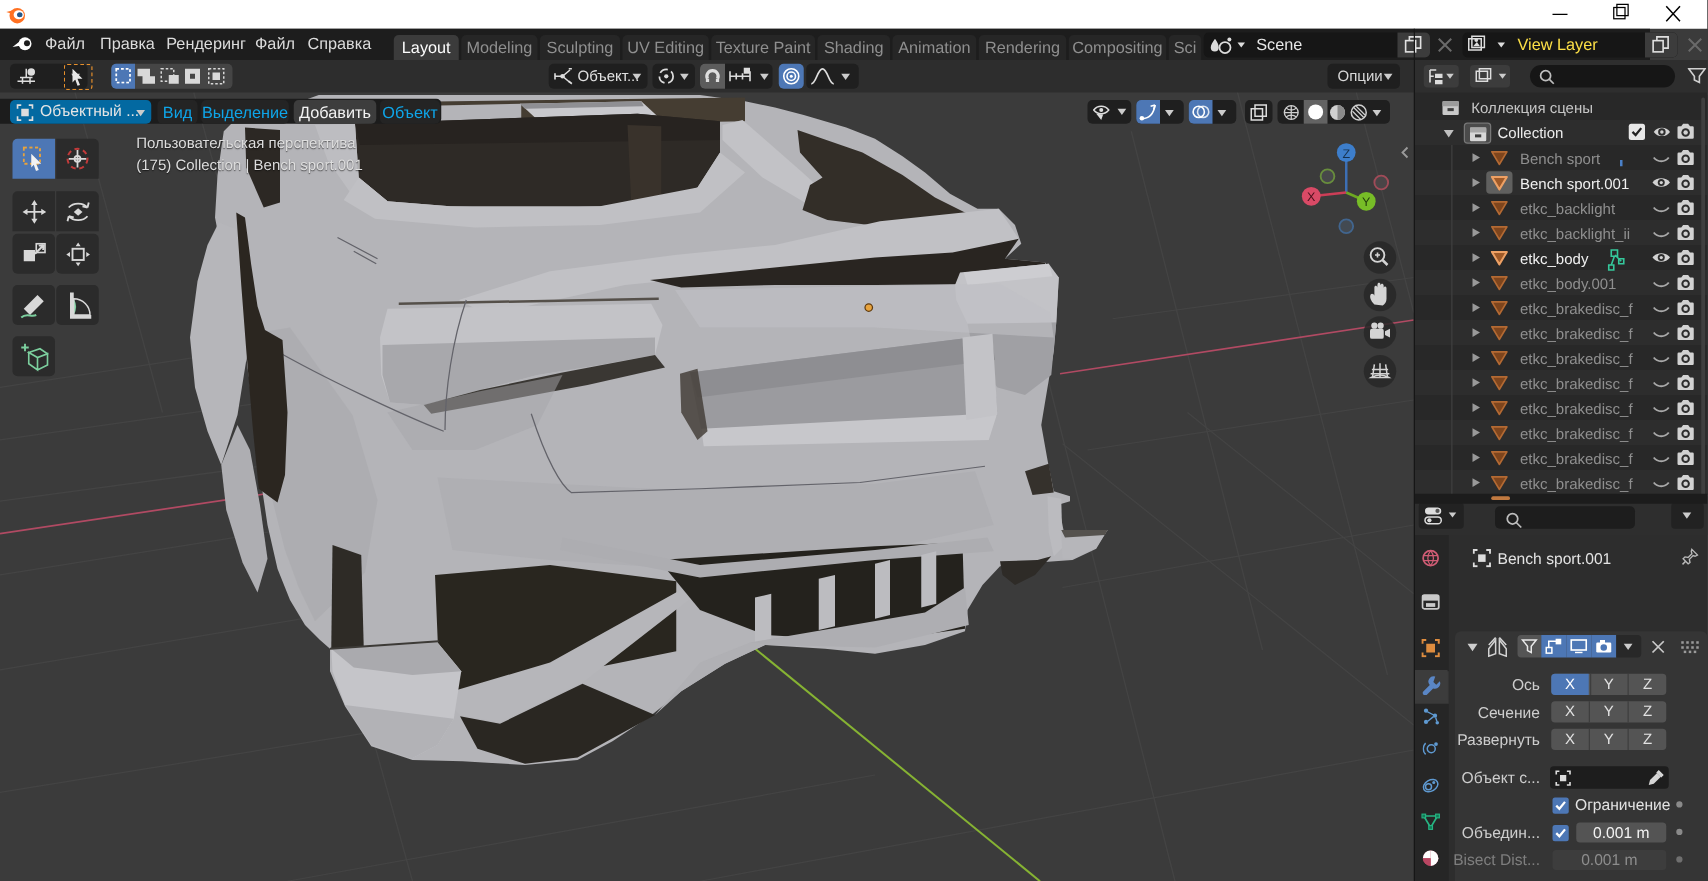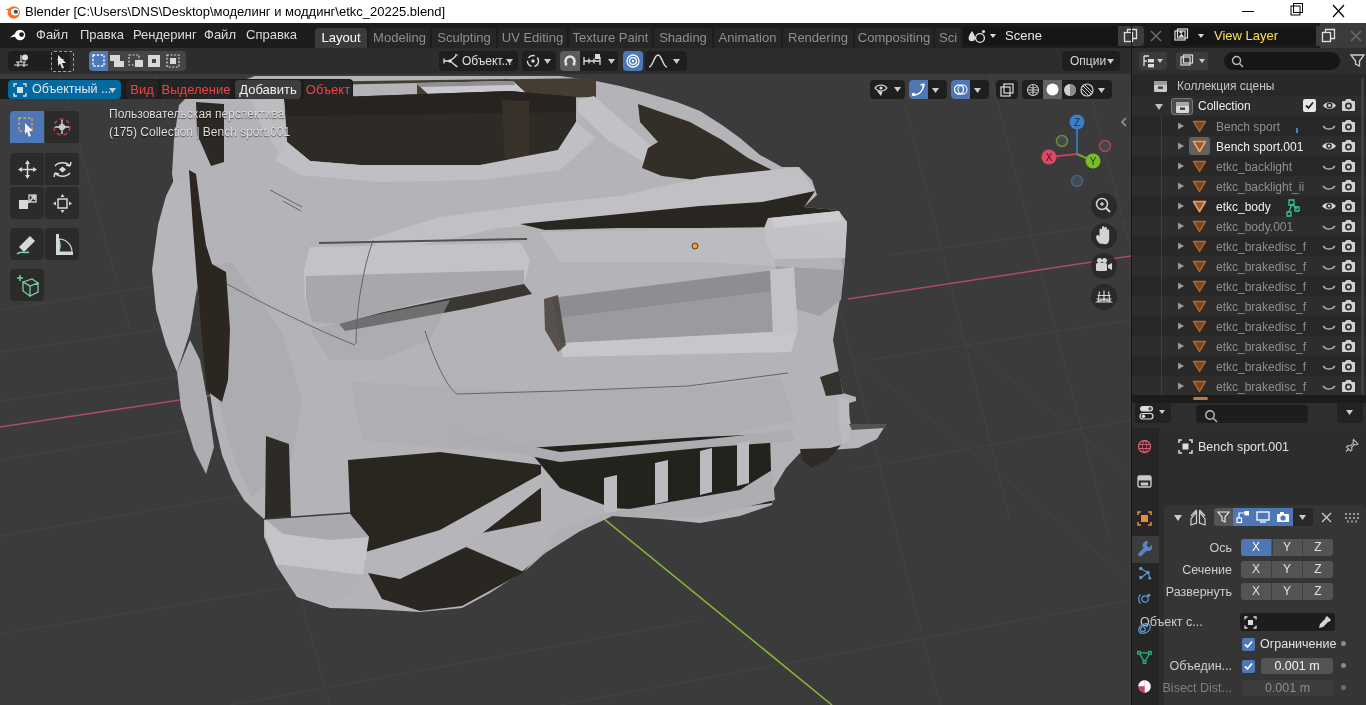--- a/index.html
+++ b/index.html
@@ -10,33 +10,32 @@
 .tab{position:absolute;top:5px;height:20px;line-height:20px;font-size:13px;color:#8f8f8f;text-align:center;background:#262626;border-radius:4px 4px 0 0}
 .tab.active{background:#3b3b3b;color:#fdfdfd}
 .vbtn{position:absolute;border-radius:4px;background:#1f1f1f}
 #outliner{left:1132px;top:48px;width:234px;height:348px;background:#282828}
 #props{left:1132px;top:397px;width:234px;height:308px;background:#2d2d2d}
 .row{position:absolute;left:0;width:234px;height:20px}
 .orow{font-size:12px;color:#9c9c9c;line-height:20px}
 svg{display:block}
 #vp{left:0;top:74px}
 .vptext{position:absolute;color:#dedede;font-size:12px;text-shadow:0 1px 1px rgba(0,0,0,.6)}
-.hdrbtn{position:absolute;top:80px;height:19px;border-radius:4px;background:#242424;color:#ef4444;font-size:13px;line-height:19px;text-align:center}
+.hdrbtn{position:absolute;top:80px;height:19px;border-radius:4px;background:#242424;color:#0ea5e9;font-size:13px;line-height:19px;text-align:center}
 .toolcell{position:absolute;width:34px;height:32px;background:#2b2b2b;border-radius:4px}
 </style></head>
 <body>
 
 <div class="abs" id="titlebar">
   <svg class="abs" style="left:4px;top:3px" width="17" height="17" viewBox="0 0 17 17">
     <path d="M1 6.5 L9 4.5 L7.5 8.5 Z" fill="#ff7021"></path>
     <circle cx="9.8" cy="9.5" r="6.2" fill="#ff7021"></circle>
     <ellipse cx="11" cy="8.8" rx="4.1" ry="3.6" fill="#fff"></ellipse>
     <ellipse cx="11.8" cy="8.8" rx="2.2" ry="2" fill="#265787"></ellipse>
   </svg>
-  <span class="abs" style="left:25px;top:4px">Blender [C:\Users\DNS\Desktop\моделинг и моддинг\etkc_20225.blend]</span>
   <svg class="abs" style="left:1236px;top:0" width="130" height="23" viewBox="0 0 130 23">
     <line x1="6" y1="11.5" x2="18" y2="11.5" stroke="#000" stroke-width="1"></line>
     <rect x="55" y="6" width="9" height="9" fill="none" stroke="#000" stroke-width="1"></rect>
     <rect x="57.5" y="3.5" width="9" height="9" fill="none" stroke="#000" stroke-width="1"></rect>
     <path d="M97 5 L108 17 M108 5 L97 17" stroke="#000" stroke-width="1.2"></path>
   </svg>
 </div>
 
 <div class="abs" id="topbar">
   <svg class="abs" style="left:9px;top:3px" width="20" height="18" viewBox="0 0 20 18">
@@ -787,21 +786,21 @@
   <span class="abs" style="left:31px;width:30px;color:#e2e2e2;font-size:12px;text-align:center;line-height:17px">Y</span>
   <span class="abs" style="left:62px;width:30px;color:#e2e2e2;font-size:12px;text-align:center;line-height:17px">Z</span>
   <div class="abs" style="left:30px;top:0;width:1px;height:17px;background:#3e3e3e"></div>
   <div class="abs" style="left:61px;top:0;width:1px;height:17px;background:#3e3e3e"></div>
 </div>
 <div class="abs" style="left:1272px;top:539px;width:1px;height:17px;background:#3e3e3e"></div>
 <div class="abs" style="left:1302px;top:539px;width:1px;height:17px;background:#3e3e3e"></div>
 <span class="abs" style="left:1150px;top:541px;width:82px;text-align:right;font-size:12.5px;color:#cdcdcd">Ось</span>
 <span class="abs" style="left:1150px;top:563px;width:82px;text-align:right;font-size:12.5px;color:#cdcdcd">Сечение</span>
 <span class="abs" style="left:1150px;top:585px;width:82px;text-align:right;font-size:12.5px;color:#cdcdcd">Развернуть</span>
-<span class="abs" style="left:1140px;top:615px;width:92px;text-align:left;font-size:12.5px;color:#cdcdcd">Объект с...</span>
+<span class="abs" style="left:1140px;top:615px;width:92px;text-align:right;font-size:12.5px;color:#cdcdcd">Объект с...</span>
 <div class="abs" style="left:1240px;top:613px;width:95px;height:18px;background:#1d1d1d;border-radius:3px">
   <svg class="abs" style="left:4px;top:3px" width="13" height="13" viewBox="0 0 13 13">
     <path d="M1 3.5 V1 H3.5 M9.5 1 H12 V3.5 M12 9.5 V12 H9.5 M3.5 12 H1 V9.5" fill="none" stroke="#ddd" stroke-width="1.3"></path>
     <rect x="4" y="4" width="5" height="5" fill="#ddd"></rect>
   </svg>
   <svg class="abs" style="left:78px;top:2px" width="14" height="14" viewBox="0 0 14 14">
     <path d="M9 1 L13 5 L11 7 L7 3 Z M7.5 3.5 L2 9 L1 13 L5 12 L10.5 6.5" fill="#d5d5d5"></path>
   </svg>
 </div>
 <div class="abs" style="left:1242px;top:638px;width:13px;height:13px;background:#4d77b5;border-radius:2px">

